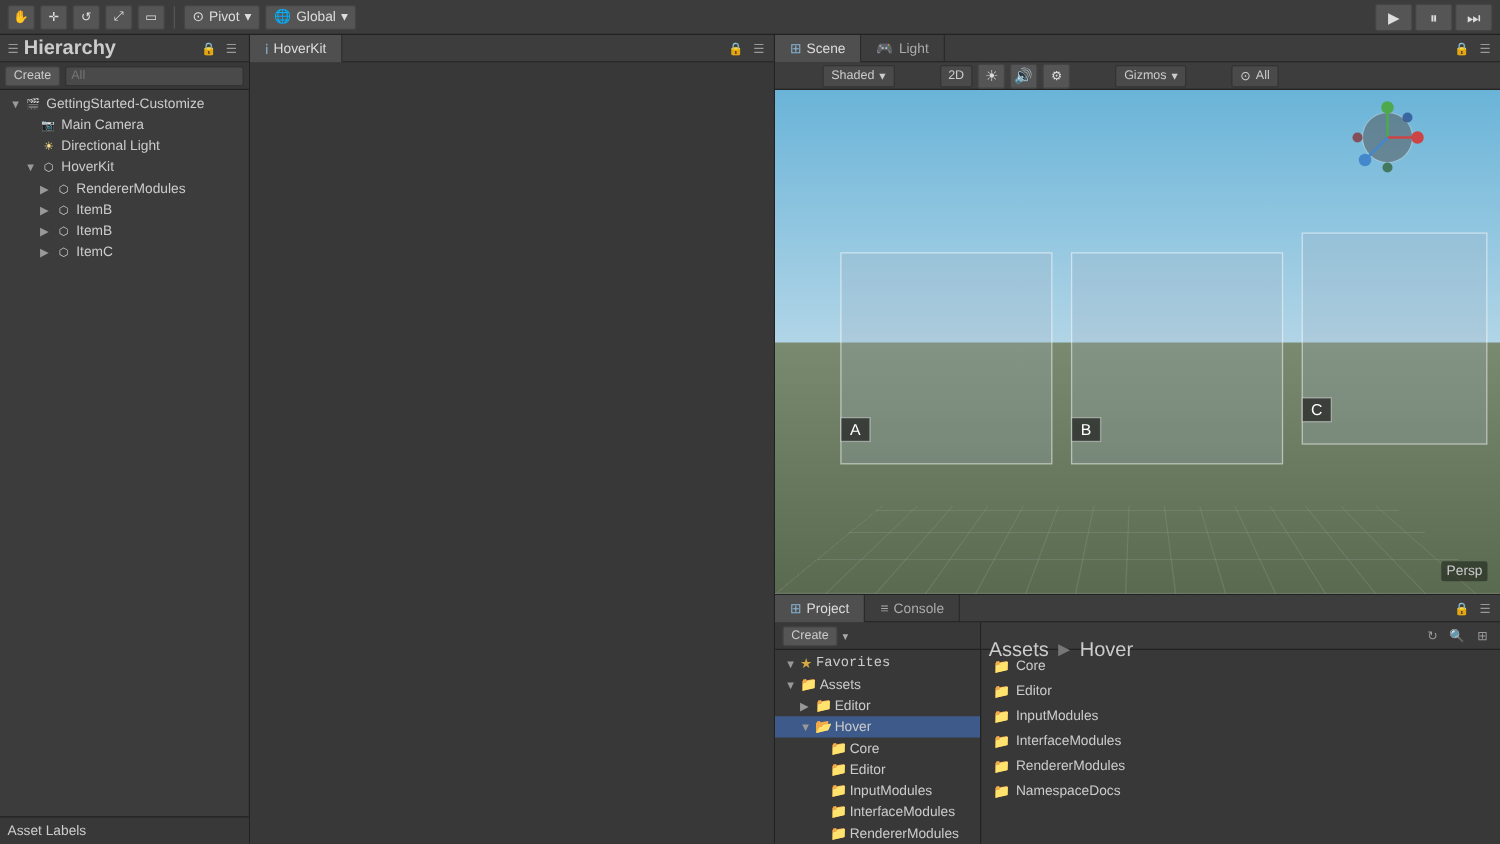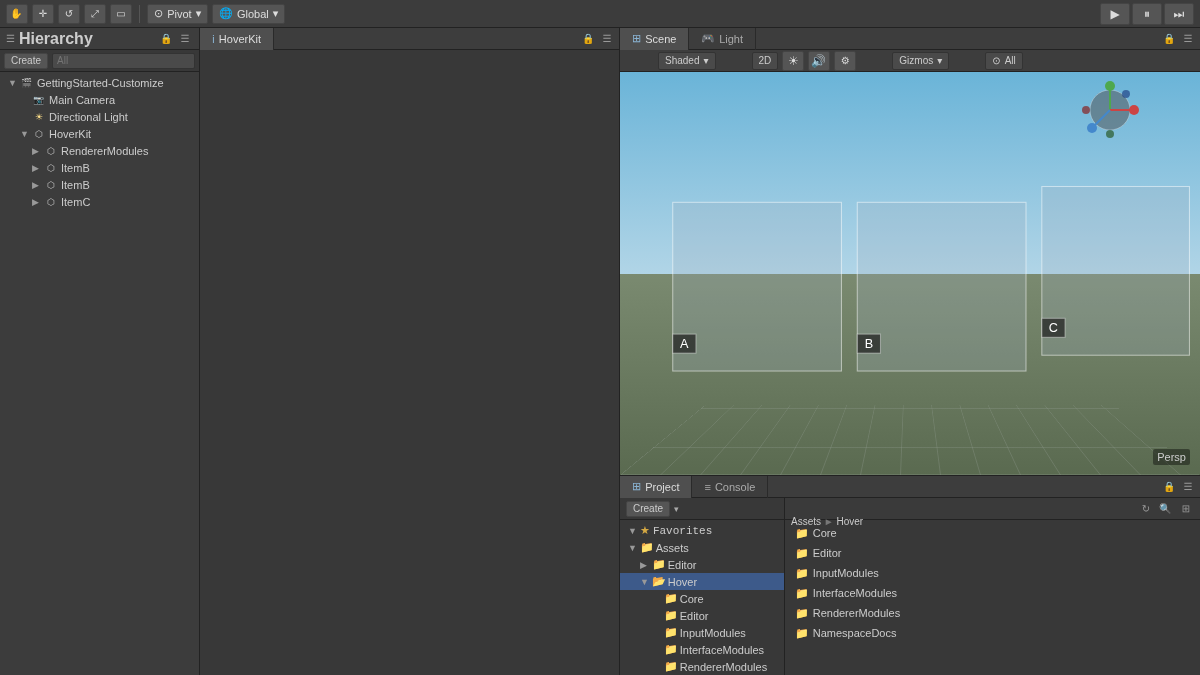--- a/index.html
+++ b/index.html
@@ -531,20 +531,23 @@
         <span>ItemB</span>
       </div>
 
       <div class="tree-item indent-2">
         <span class="tree-arrow">▶</span>
         <span class="tree-icon" style="color:#ccc;">⬡</span>
         <span>ItemC</span>
       </div>
     </div>
 
+    <div style="height:22px;background:#383838;border-top:1px solid #222;display:flex;align-items:center;padding:0 6px;">
+      <span style="font-size:11px;color:#ccc;">Asset Labels</span>
+    </div>
   </div>
 
   <div class="middle-panel">
     <div class="inspector-tab-header">
       <div class="insp-tab">
         <span style="color:#8ab4d4;">ℹ</span>
         <span>HoverKit</span>
       </div>
       <div class="panel-icons" style="margin-left:auto;padding-right:4px;">
         <div class="icon-btn">🔒</div>
@@ -720,21 +723,21 @@
               <span class="folder-icon">📁</span>
               <span style="margin-left:2px;">RendererModules</span>
             </div>
 
           </div>
         </div>
 
         <div class="project-right">
 
           <div style="height:22px;background:#3a3a3a;border-bottom:1px solid #222;display:flex;align-items:center;padding:0 6px;gap:4px;">
-            <span style="font-size:10px;color:#ccc;margin-top:25px;">
+            <span style="font-size:16px;color:#ccc;margin-top:25px;">
               <span>Assets</span>
               <span class="breadcrumb-sep"> ► </span>
               <span>Hover</span>
             </span>
             <div style="margin-left:auto;display:flex;gap:4px;">
               <div class="icon-btn">↻</div>
               <div class="icon-btn">🔍</div>
               <div class="icon-btn">⊞</div>
             </div>
           </div>

